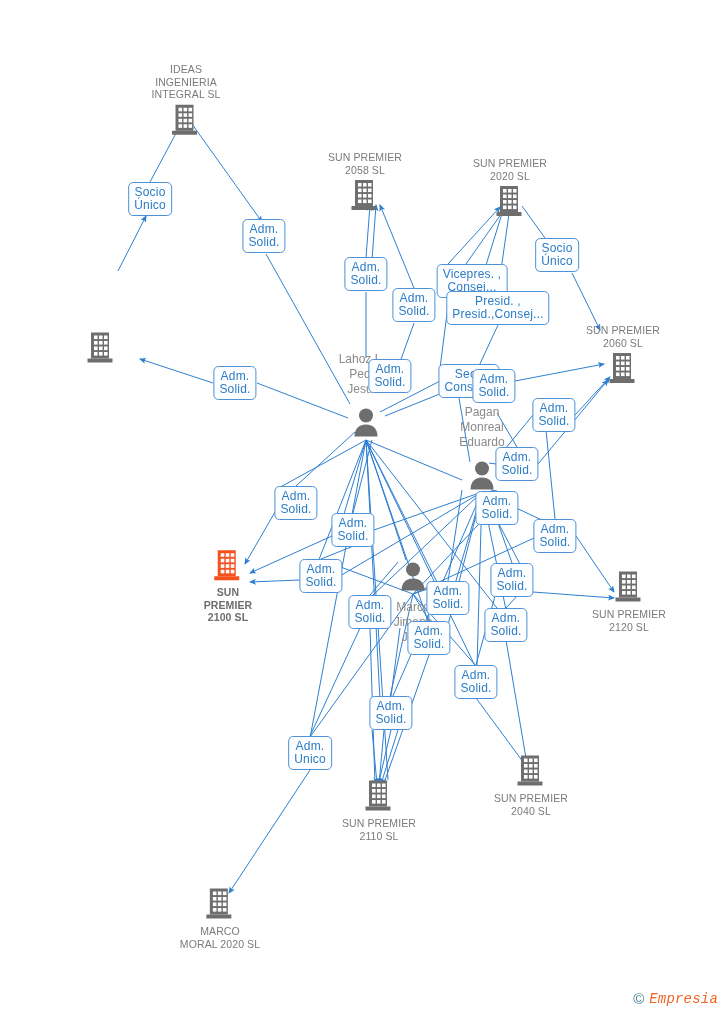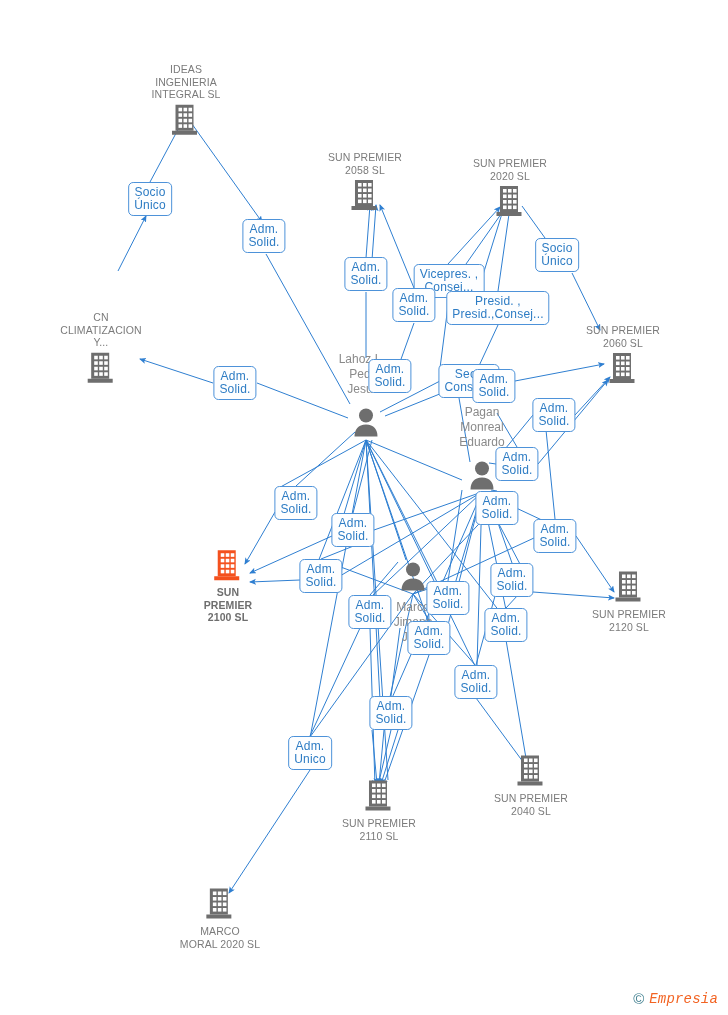--- a/index.html
+++ b/index.html
@@ -255,25 +255,20 @@
             <rect x="18" y="10.5" width="3.6" height="3.6" fill="#fff"></rect>
             <rect x="8" y="16" width="3.6" height="3.6" fill="#fff"></rect>
             <rect x="13" y="16" width="3.6" height="3.6" fill="#fff"></rect>
             <rect x="18" y="16" width="3.6" height="3.6" fill="#fff"></rect>
             <rect x="8" y="21.5" width="3.6" height="3.6" fill="#fff"></rect>
             <rect x="13" y="21.5" width="3.6" height="3.6" fill="#fff"></rect>
             <rect x="18" y="21.5" width="3.6" height="3.6" fill="#fff"></rect>
           </svg></span>
       </div>
       <div class="node" style="left: 101px; top: 349px;">
-        <div class="node-label above">
-          <div>CN</div>
-          <div>CLIMATIZACION</div>
-          <div>Y...</div>
-        </div>
         <span class="glyph"><svg width="30" height="34" viewBox="0 0 30 34">
             <rect x="5" y="2" width="18" height="26" fill="#6e6e6e"></rect>
             <rect x="1.5" y="28" width="25" height="4" fill="#6e6e6e"></rect>
             <rect x="8" y="5" width="3.6" height="3.6" fill="#fff"></rect>
             <rect x="13" y="5" width="3.6" height="3.6" fill="#fff"></rect>
             <rect x="18" y="5" width="3.6" height="3.6" fill="#fff"></rect>
             <rect x="8" y="10.5" width="3.6" height="3.6" fill="#fff"></rect>
             <rect x="13" y="10.5" width="3.6" height="3.6" fill="#fff"></rect>
             <rect x="18" y="10.5" width="3.6" height="3.6" fill="#fff"></rect>
             <rect x="8" y="16" width="3.6" height="3.6" fill="#fff"></rect>
@@ -459,21 +454,21 @@
         <span>Único</span>
       </div>
       <div class="rel" style="left: 264px; top: 236px; min-width: 40px;">
         <span>Adm.</span>
         <span>Solid.</span>
       </div>
       <div class="rel" style="left: 366px; top: 274px; min-width: 40px;">
         <span>Adm.</span>
         <span>Solid.</span>
       </div>
-      <div class="rel" style="left: 449px; top: 281px; min-width: 66px;">
+      <div class="rel" style="left: 472px; top: 281px; min-width: 66px;">
         <span>Vicepres. ,</span>
         <span>Consej...</span>
       </div>
       <div class="rel" style="left: 498px; top: 308px; min-width: 94px;">
         <span>Presid. ,</span>
         <span>Presid.,Consej...</span>
       </div>
       <div class="rel" style="left: 557px; top: 255px; min-width: 40px;">
         <span>Socio</span>
         <span>Único</span>

